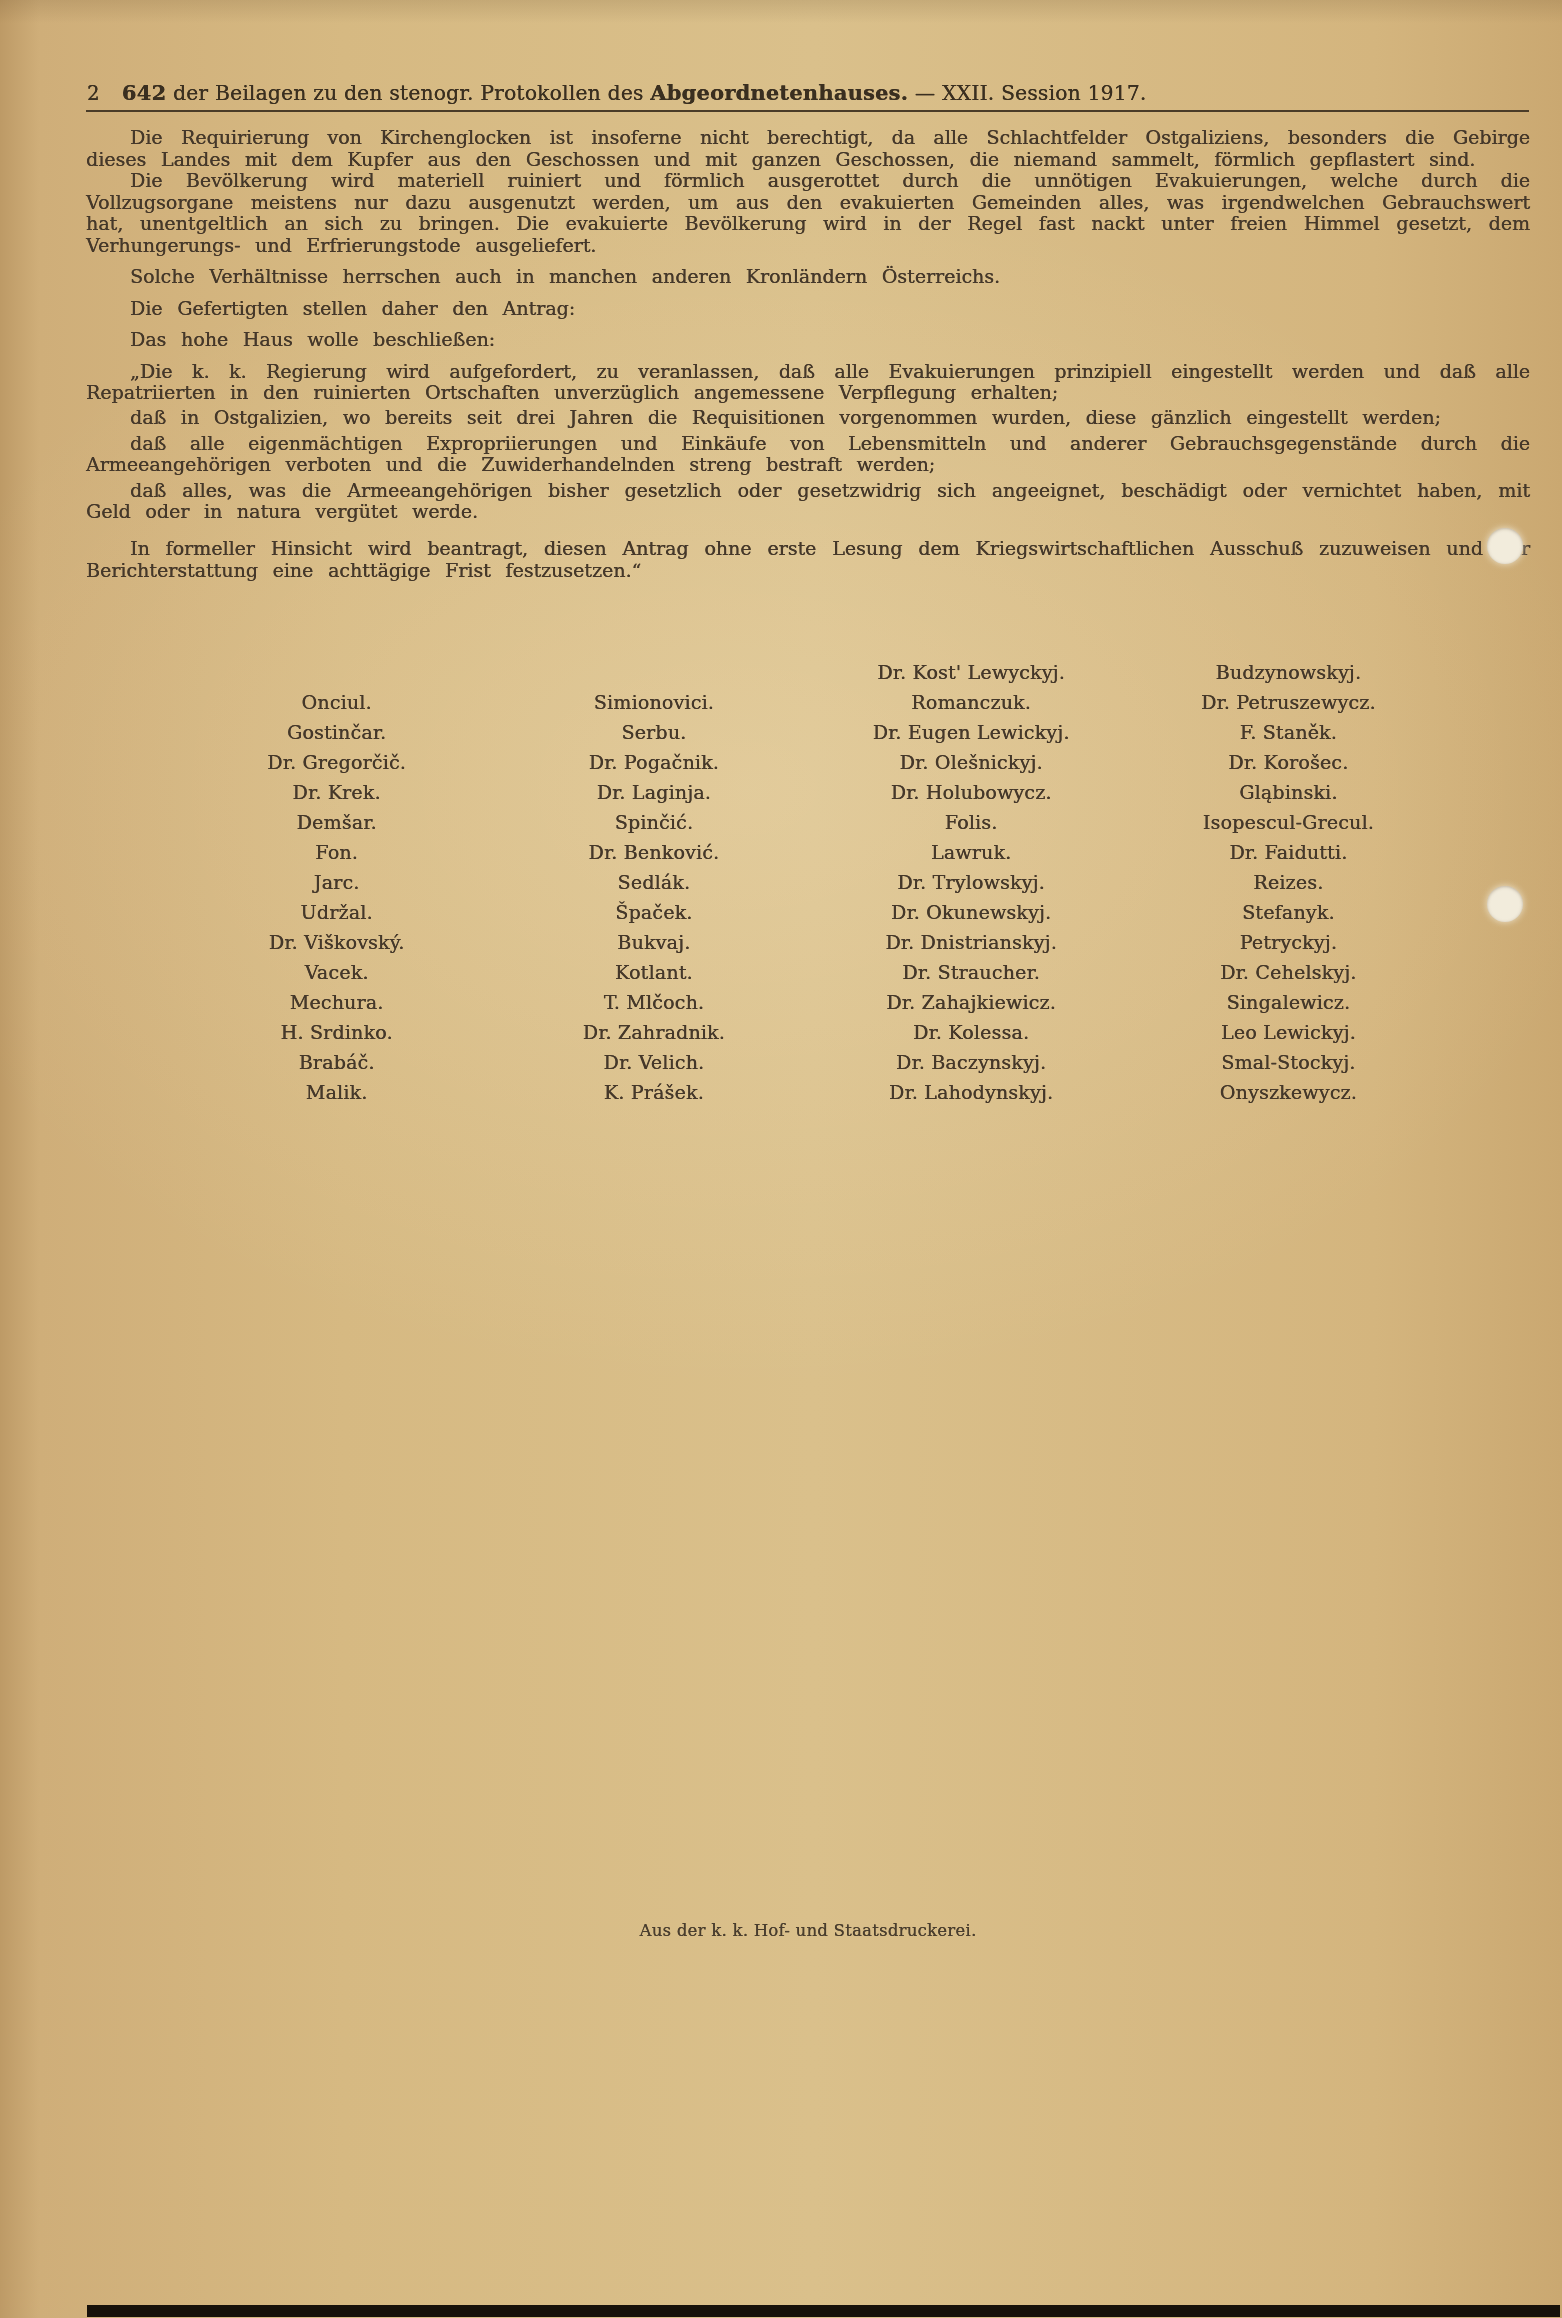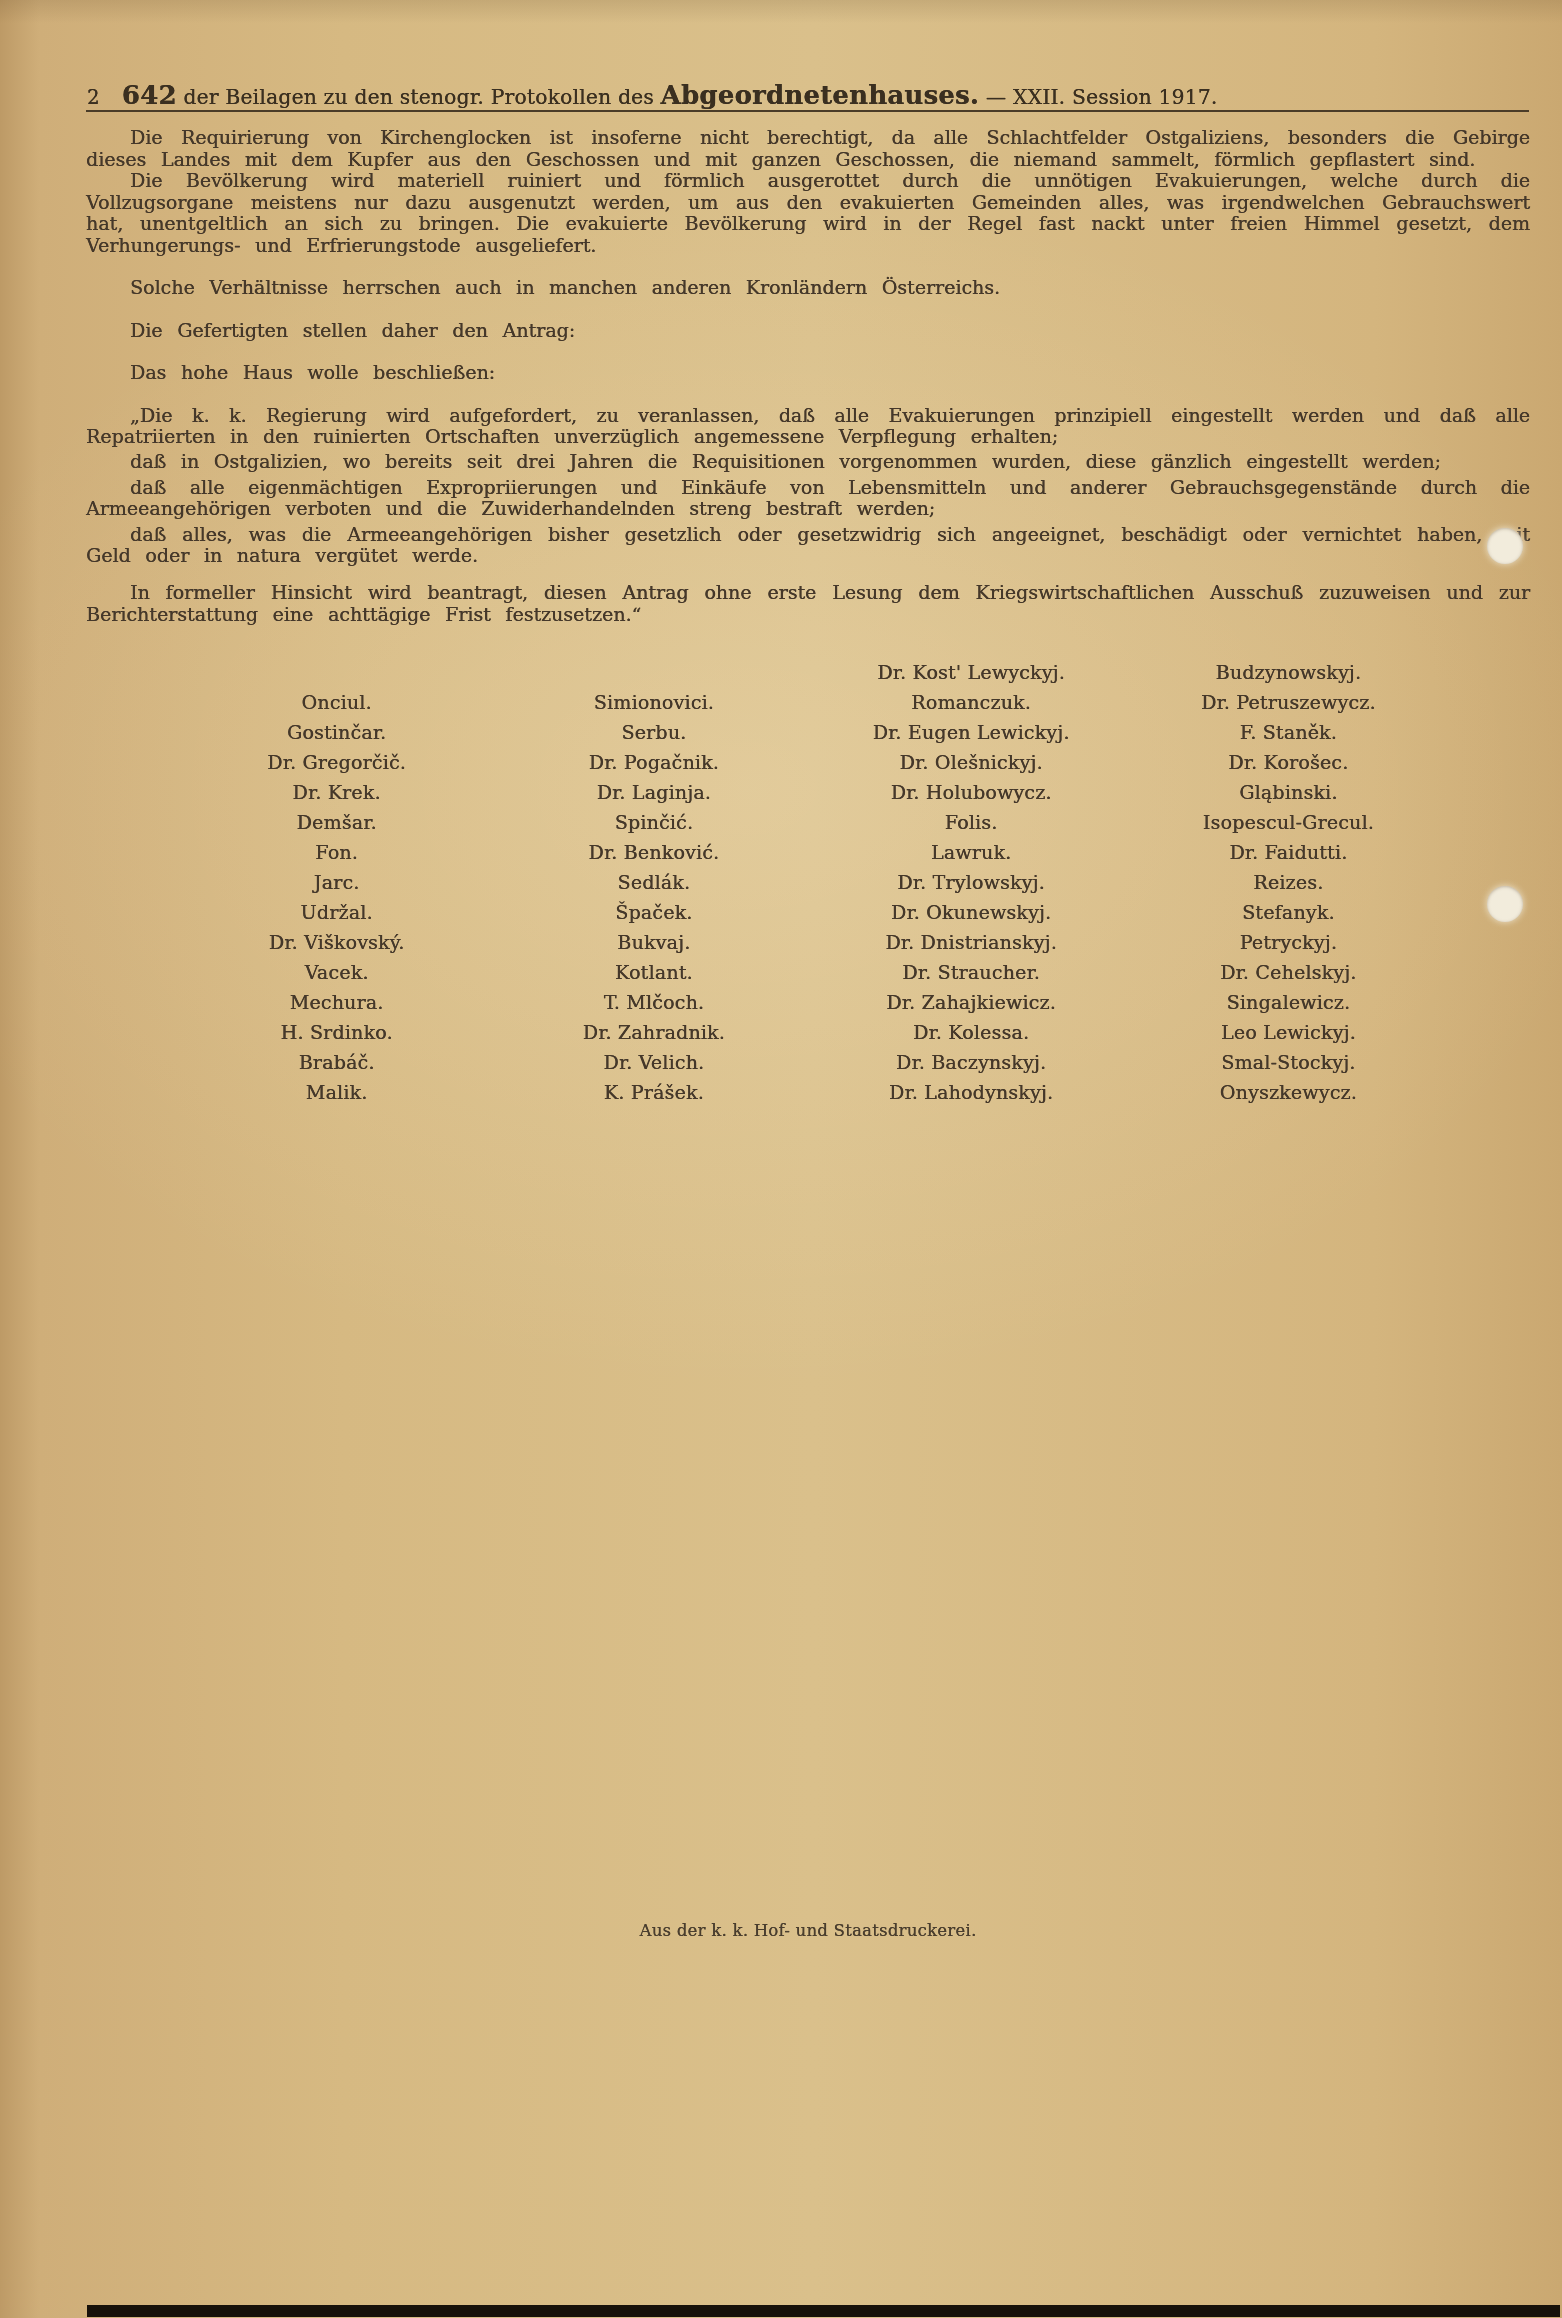--- a/index.html
+++ b/index.html
@@ -21,41 +21,41 @@
   .doc-header {
     position: absolute;
     top: 80px; left: 87px; right: 34px;
     font-size: 20.3px;
     white-space: nowrap;
     color: #3a2f20;
     letter-spacing: 0.2px;
     text-shadow: 0.2px 0 0 currentColor;
   }
   .page-num { display: inline-block; margin-right: 15.6px; font-size: 19.5px; font-weight: normal; }
-  .doc-num, .doc-house { font-weight: bold; font-size: 26px; }
+  .doc-num, .doc-house { font-weight: bold; font-size: 21px; }
 
   .header-rule {
     position: absolute;
     top: 110px; left: 86px; right: 33px;
     height: 0;
     border-top: 2.3px solid #4a3c28;
   }
 
   .doc-body {
     position: absolute;
     top: 127px; left: 86px; width: 1444px;
     font-size: 19px;
     line-height: 21.5px;
     text-align: justify;
     word-spacing: 8.6px;
     text-shadow: 0.3px 0 0 currentColor;
   }
   .para { margin: 0; text-indent: 44px; }
   .gap-xs { margin-top: 3.9px; }
-  .gap-s  { margin-top: 21px; }
+  .gap-s  { margin-top: 10px; }
   .gap-m  { margin-top: 15.6px; }
 
   .signatures {
     position: absolute;
     top: 661px; left: 178px; width: 1269px;
     display: grid;
     grid-template-columns: repeat(4, 1fr);
   }
   .sig-cell {
     height: 30px;

